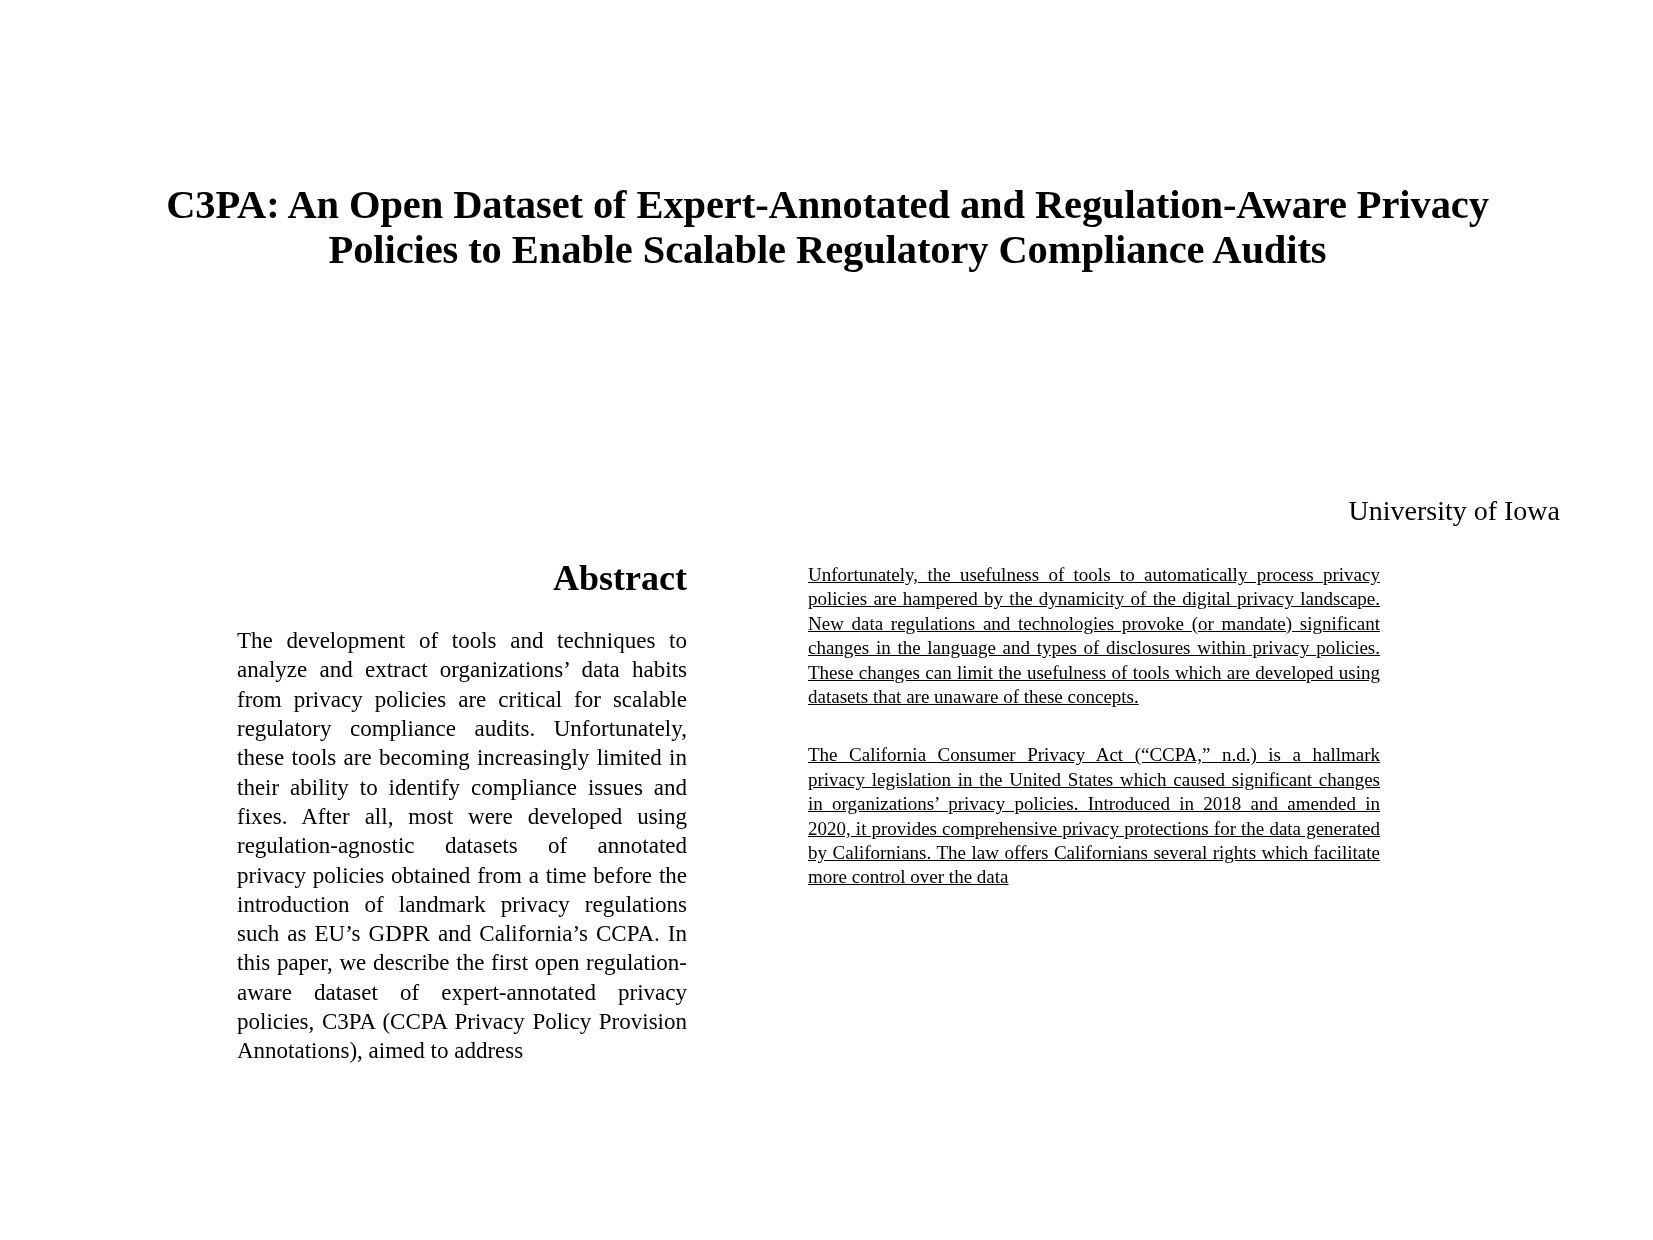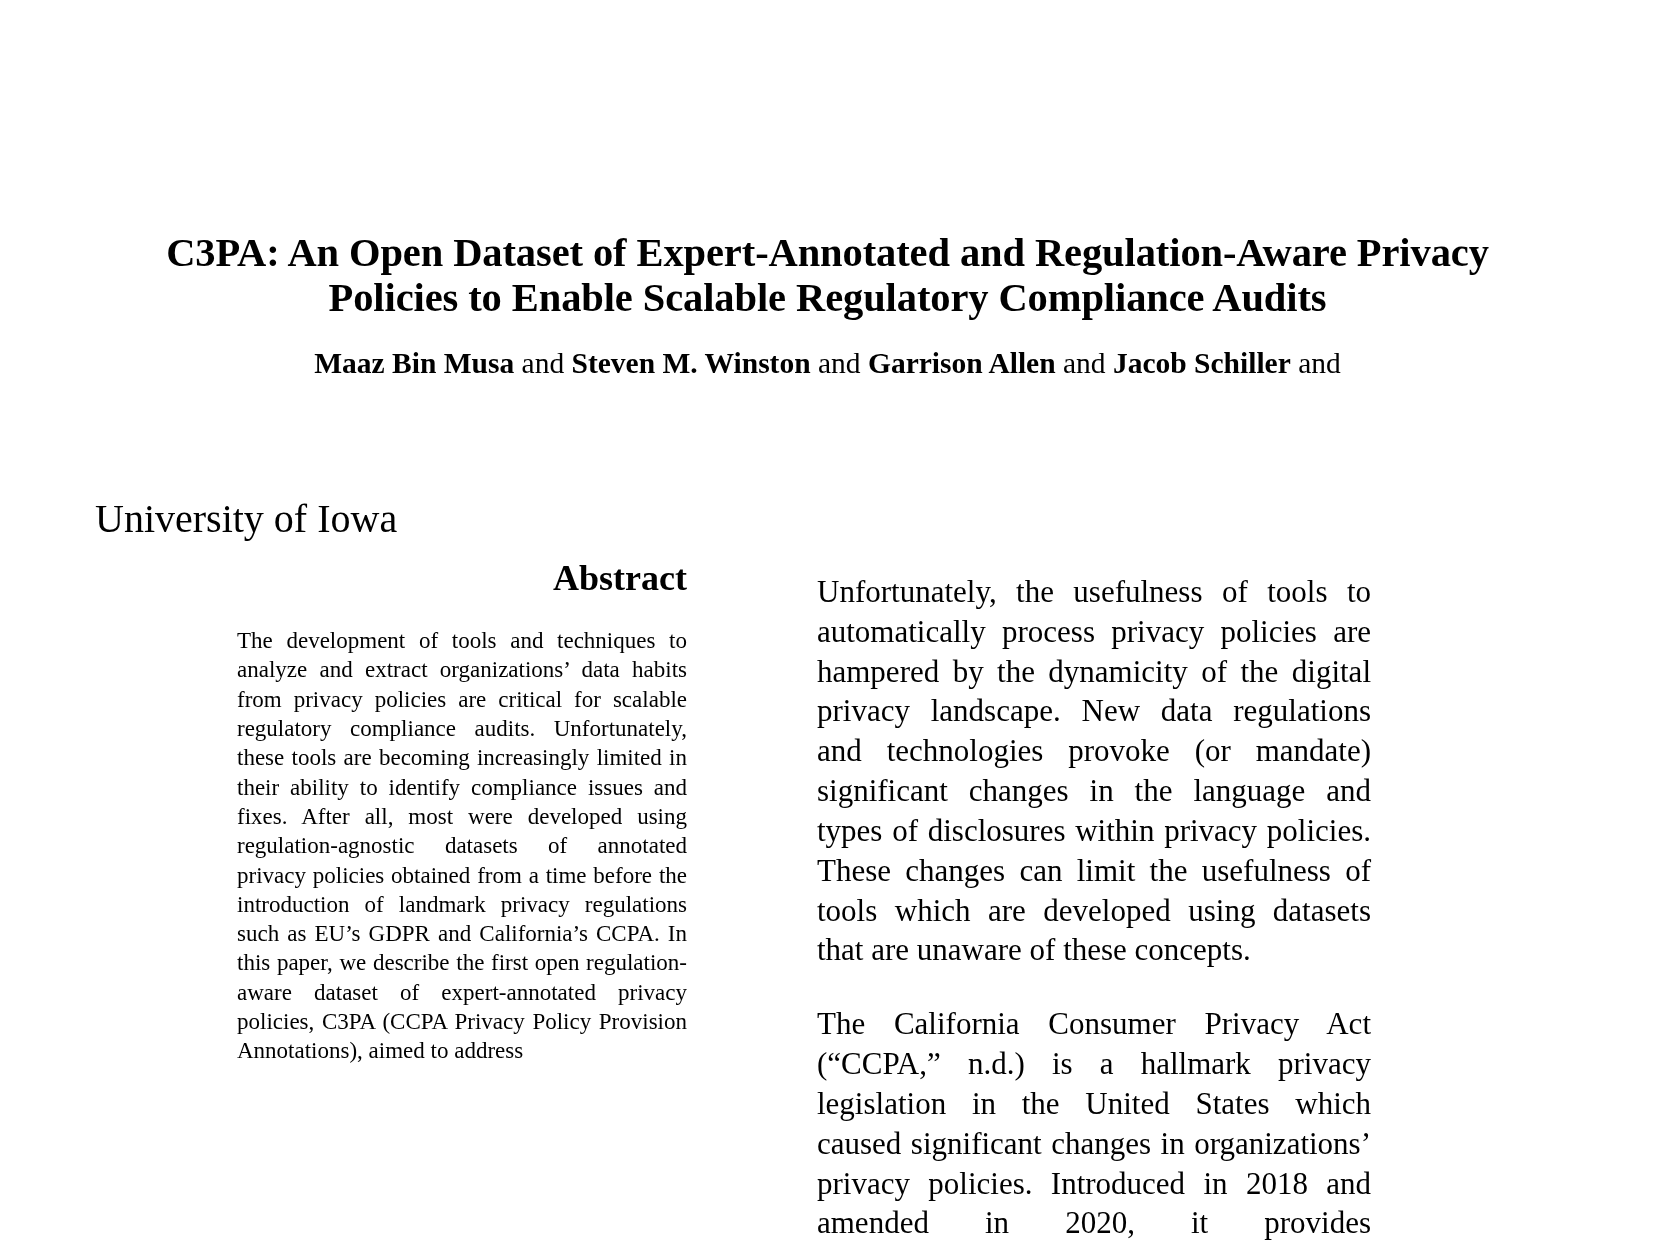--- a/index.html
+++ b/index.html
@@ -24,21 +24,20 @@
     overflow: hidden;
   }
 
   
   .title-block {
     position: absolute;
     left: 140px;
     top: 182px;
     width: 1375px;
     text-align: center;
-    margin-top: 48px;
   }
   .paper-title {
     font-size: 40.5px;
     font-weight: bold;
     line-height: 1.12;
     letter-spacing: -0.1px;
     margin: 0;
   }
 
   
@@ -53,22 +52,22 @@
   }
   .authors-block .nm { font-weight: bold; }
   .authors-block .cj { font-weight: normal; }
 
   
   .affiliation {
     position: absolute;
     left: 95px;
     top: 495px;
     width: 1465px;
-    text-align: left;
-    font-size: 40px;
+    text-align: right;
+    font-size: 28px;
     font-weight: normal;
   }
 
   
   .col {
     position: absolute;
     top: 560px;
     overflow: hidden;
   }
   .col-left {
@@ -93,54 +92,45 @@
   .abstract-body {
     font-size: 23px;
     line-height: 1.275;
     text-align: justify;
     text-justify: inter-word;
     margin: 0;
     hyphens: none;
   }
 
   .intro-para {
-    font-size: 31px;
+    font-size: 19px;
     line-height: 1.285;
     text-align: justify;
     text-justify: inter-word;
-    margin: 12px;
+    margin: 3px;
     hyphens: none;
+    text-decoration: underline;
   }
   .intro-para + .intro-para {
     margin-top: 34px;
   }
 </style>
 </head>
 <body>
 
 <div class="page">
 
   <div class="title-block">
     <div class="paper-title">
       <span>C3PA: An Open Dataset of Expert-Annotated and Regulation-Aware Privacy</span>
       <span>Policies to Enable Scalable Regulatory Compliance Audits</span>
     </div>
   </div>
 
   <div class="authors-block">
-    <div>
-      <span class="nm">Maaz Bin Musa</span>
-      <span class="cj">and</span>
-      <span class="nm">Steven M. Winston</span>
-      <span class="cj">and</span>
-      <span class="nm">Garrison Allen</span>
-      <span class="cj">and</span>
-      <span class="nm">Jacob Schiller</span>
-      <span class="cj">and</span>
-    </div>
   </div>
 
   <div class="affiliation">University of Iowa</div>
 
   <div class="col col-left">
     <h2 class="abstract-heading">Abstract</h2>
     <p class="abstract-body">The development of tools and techniques to analyze and extract organizations’ data habits from privacy policies are critical for scalable regulatory compliance audits. Unfortunately, these tools are becoming increasingly limited in their ability to identify compliance issues and fixes. After all, most were developed using regulation-agnostic datasets of annotated privacy policies obtained from a time before the introduction of landmark privacy regulations such as EU’s GDPR and California’s CCPA. In this paper, we describe the first open regulation-aware dataset of expert-annotated privacy policies, C3PA (CCPA Privacy Policy Provision Annotations), aimed to address</p>
   </div>
 
   <div class="col col-right">

